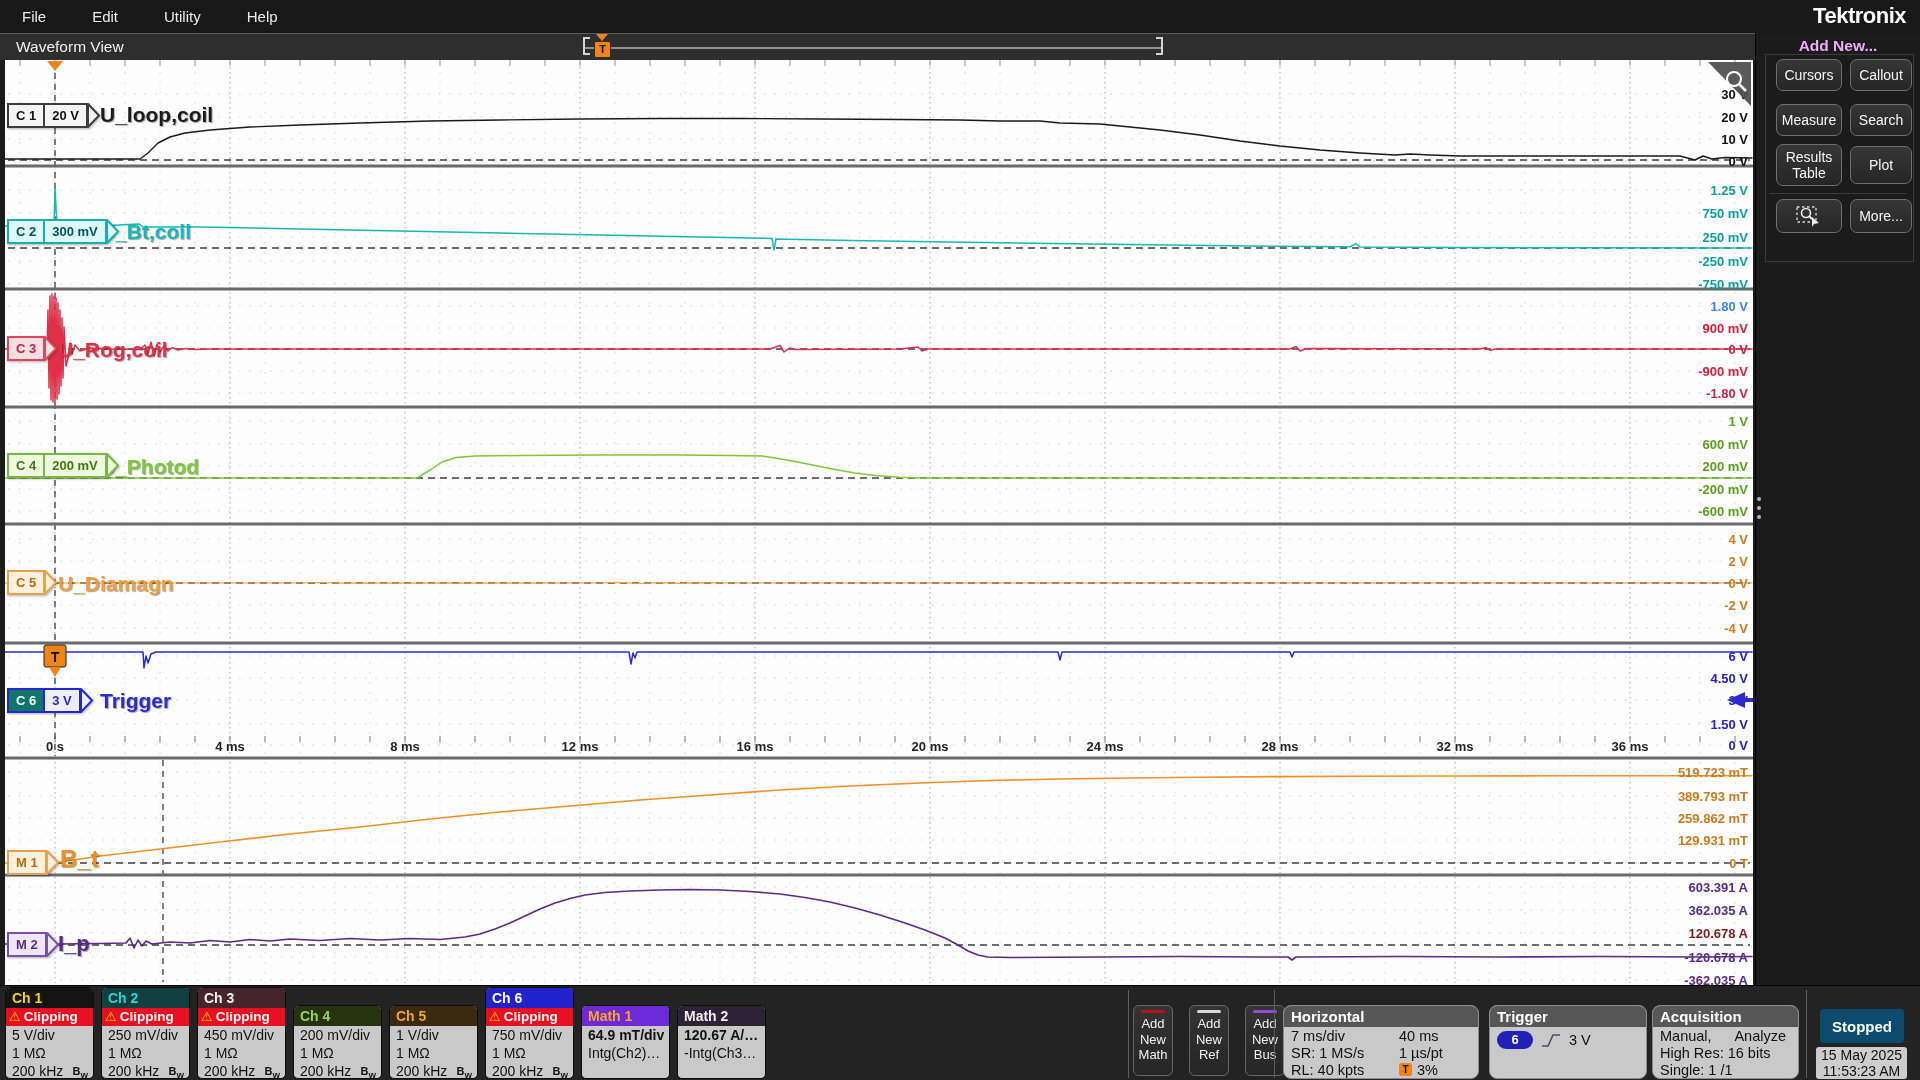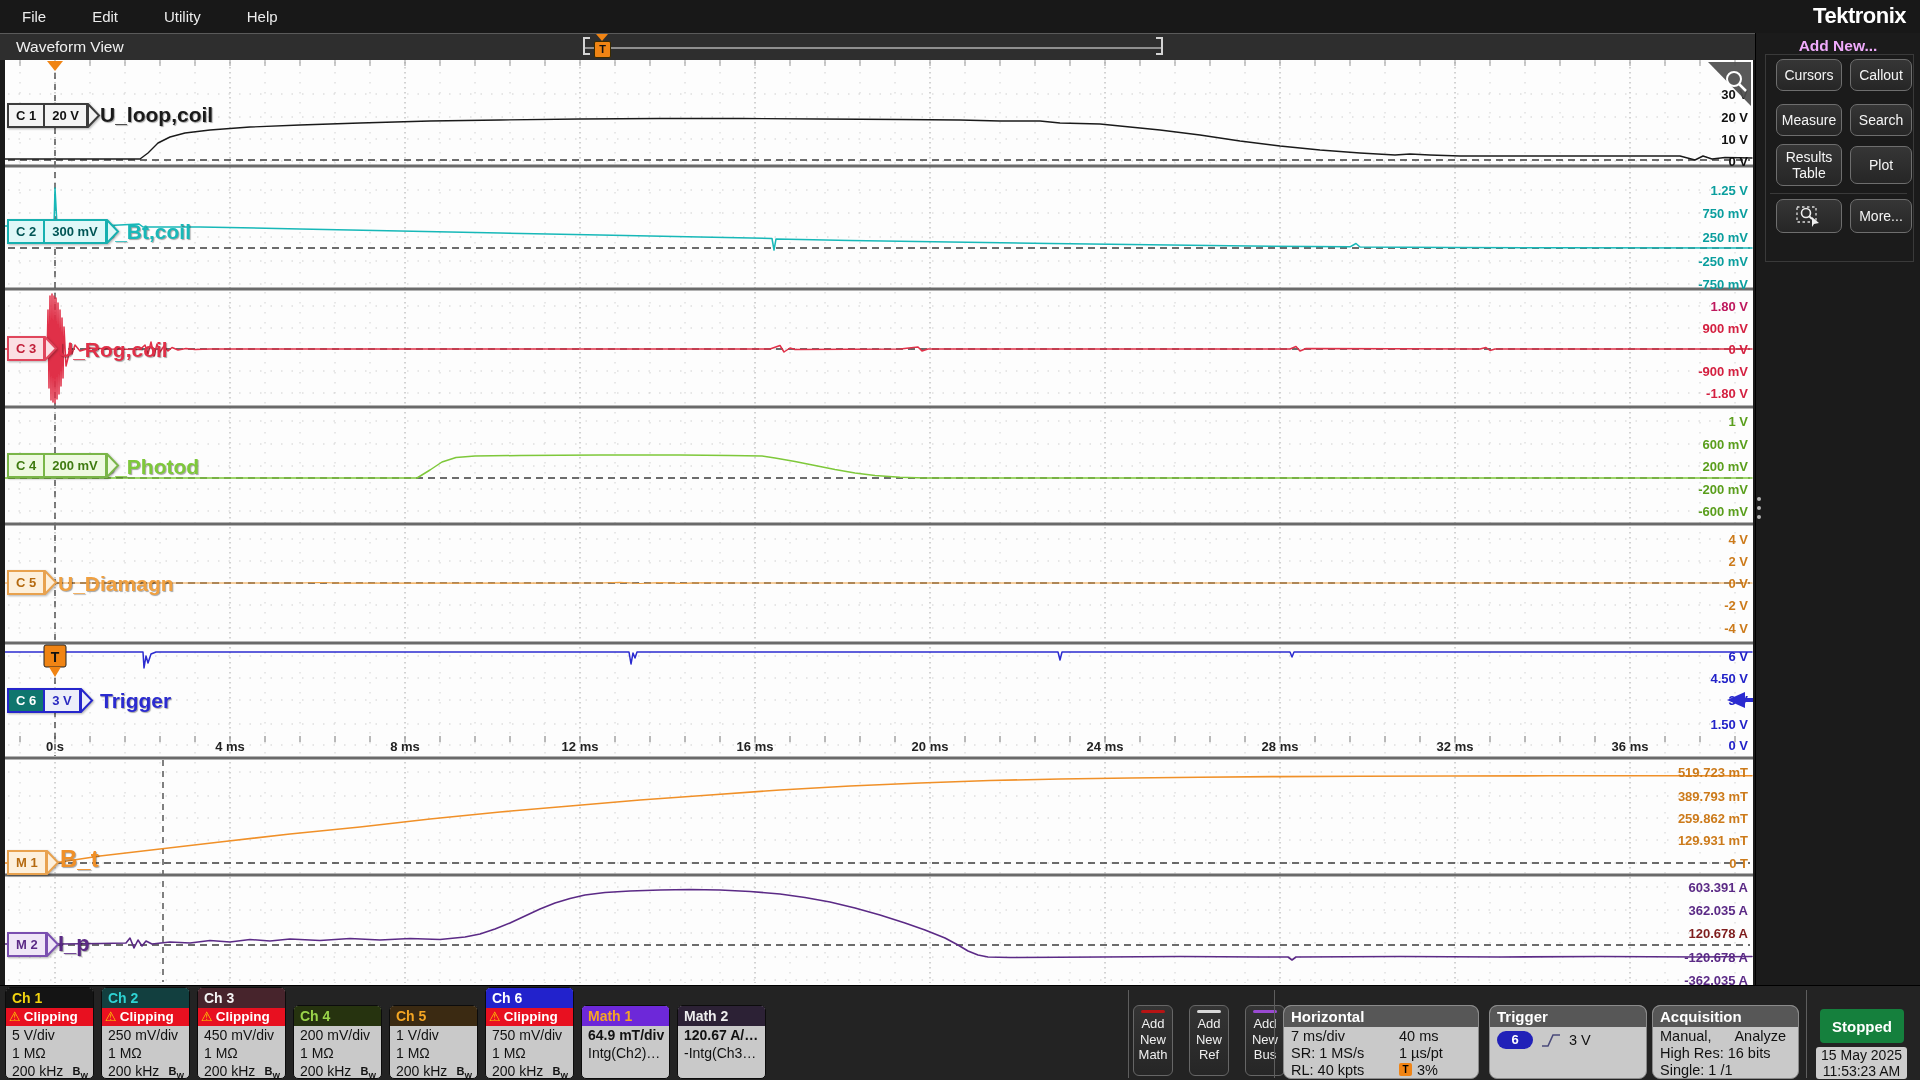--- a/index.html
+++ b/index.html
@@ -59,21 +59,21 @@
   .anbtn{position:absolute;top:19px;width:40px;height:71px;background:linear-gradient(#343434,#262626);border:1px solid #666;border-radius:6px;box-sizing:border-box;display:flex;flex-direction:column;align-items:center;cursor:pointer;}
   .anbar{width:24px;height:3px;border-radius:2px;margin-top:4px;}
   .antext{color:#f0f0f0;font-size:13px;line-height:15.5px;text-align:center;margin-top:3px;}
   .pane{position:absolute;top:19px;height:74px;background:#c9c9c9;border:1px solid #8a8a8a;border-radius:8px;overflow:hidden;box-sizing:border-box;}
   .phead{height:21px;line-height:21px;background:#575757;color:#fff;font-weight:bold;font-size:15px;padding-left:7px;}
   .prow{display:flex;align-items:center;height:17px;font-size:14.5px;color:#111;padding-left:7px;}
   .prow .lcol{width:108px;}
   .trigmini{display:inline-flex;width:13px;height:13px;background:#f08414;color:#000;font-weight:bold;font-size:10px;border-radius:2px;align-items:center;justify-content:center;margin-right:5px;}
   .tpill{display:inline-block;width:36px;height:18px;background:#2121b8;border-radius:9px;color:#fff;font-weight:bold;font-size:13px;text-align:center;line-height:18px;}
   .vdiv{position:absolute;top:4px;height:88px;width:1px;background:#5e5e5e;}
-  .stopped{position:absolute;left:1820px;top:23px;width:84px;height:34px;background:#15803d;border-radius:4px;color:#fff;font-weight:bold;font-size:15px;display:flex;align-items:center;justify-content:center;cursor:pointer;}
+  .stopped{position:absolute;left:1820px;top:23px;width:84px;height:34px;background:#0c4a6e;border-radius:4px;color:#fff;font-weight:bold;font-size:15px;display:flex;align-items:center;justify-content:center;cursor:pointer;}
   .datetime{position:absolute;left:1816px;top:61px;width:91px;height:32px;background:#cdcdcd;border-radius:3px;color:#111;font-size:14px;line-height:16px;text-align:center;display:flex;flex-direction:column;justify-content:center;}
 </style>
 </head>
 <body>
 
 <div class="screen">
 
   <div class="menubar">
     <span class="menu-item">File</span>
     <span class="menu-item">Edit</span>
@@ -386,21 +386,21 @@
     </svg>
   <div class="axlbl" style="top: 34px; color: rgb(17, 17, 17);">30 V</div>
       <div class="axlbl" style="top: 57px; color: rgb(17, 17, 17);">20 V</div>
       <div class="axlbl" style="top: 79px; color: rgb(17, 17, 17);">10 V</div>
       <div class="axlbl" style="top: 101px; color: rgb(17, 17, 17);">0 V</div>
       <div class="axlbl" style="top: 130px; color: rgb(10, 158, 158);">1.25 V</div>
       <div class="axlbl" style="top: 153px; color: rgb(10, 158, 158);">750 mV</div>
       <div class="axlbl" style="top: 177px; color: rgb(10, 158, 158);">250 mV</div>
       <div class="axlbl" style="top: 201px; color: rgb(10, 158, 158);">-250 mV</div>
       <div class="axlbl" style="top: 224px; color: rgb(10, 158, 158);">-750 mV</div>
-      <div class="axlbl" style="top: 246px; color: #be185d;">1.80 V</div>
+      <div class="axlbl" style="top: 246px; color: #3b82f6;">1.80 V</div>
       <div class="axlbl" style="top: 268px; color: rgb(212, 32, 64);">900 mV</div>
       <div class="axlbl" style="top: 289px; color: rgb(212, 32, 64);">0 V</div>
       <div class="axlbl" style="top: 311px; color: rgb(212, 32, 64);">-900 mV</div>
       <div class="axlbl" style="top: 333px; color: rgb(212, 32, 64);">-1.80 V</div>
       <div class="axlbl" style="top: 361px; color: rgb(90, 158, 28);">1 V</div>
       <div class="axlbl" style="top: 384px; color: rgb(90, 158, 28);">600 mV</div>
       <div class="axlbl" style="top: 406px; color: rgb(90, 158, 28);">200 mV</div>
       <div class="axlbl" style="top: 429px; color: rgb(90, 158, 28);">-200 mV</div>
       <div class="axlbl" style="top: 451px; color: rgb(90, 158, 28);">-600 mV</div>
       <div class="axlbl" style="top: 479px; color: rgb(204, 122, 26);">4 V</div>

